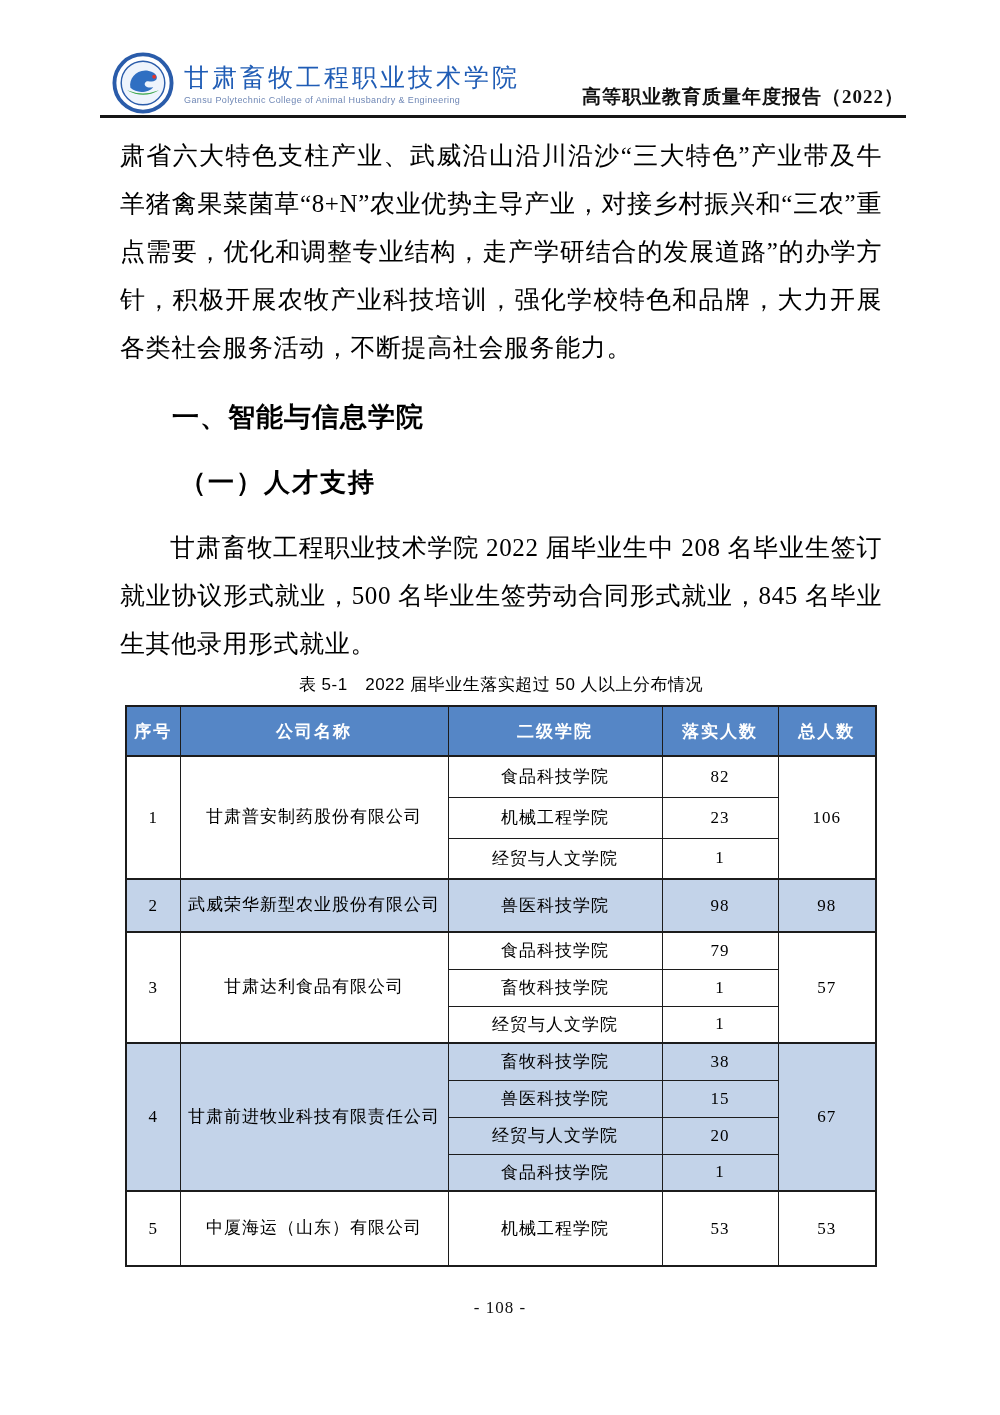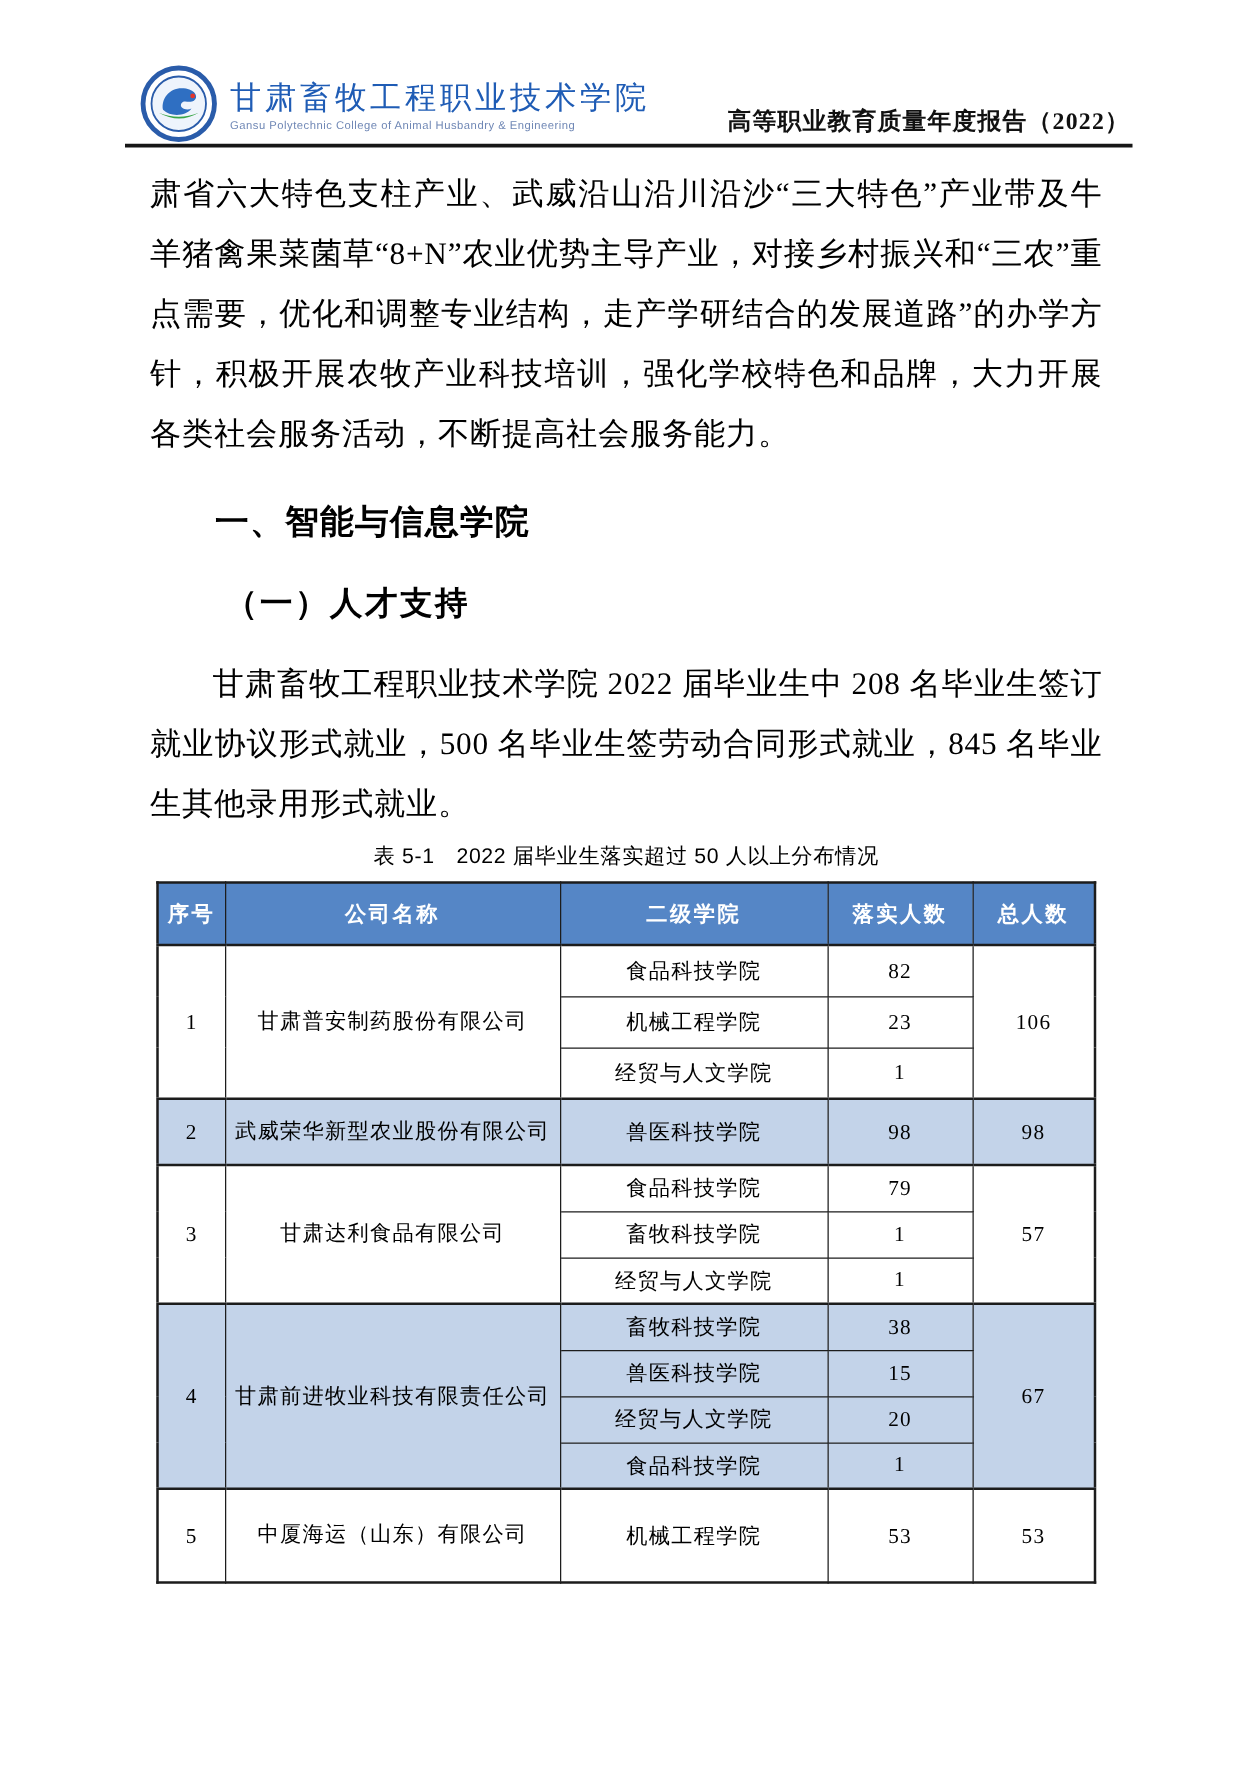--- a/index.html
+++ b/index.html
@@ -191,13 +191,14 @@
             <td data-name="row-no">5</td>
             <td data-name="company-name">中厦海运（山东）有限公司</td>
             <td data-name="college-name">机械工程学院</td>
             <td data-name="placement-count">53</td>
             <td data-name="total-count">53</td>
           </tr>
         </tbody>
     </table>
   </div>
 
+  <div class="page-num" data-name="page-number">- 108 -</div>
 </div>
 
 </body></html>

